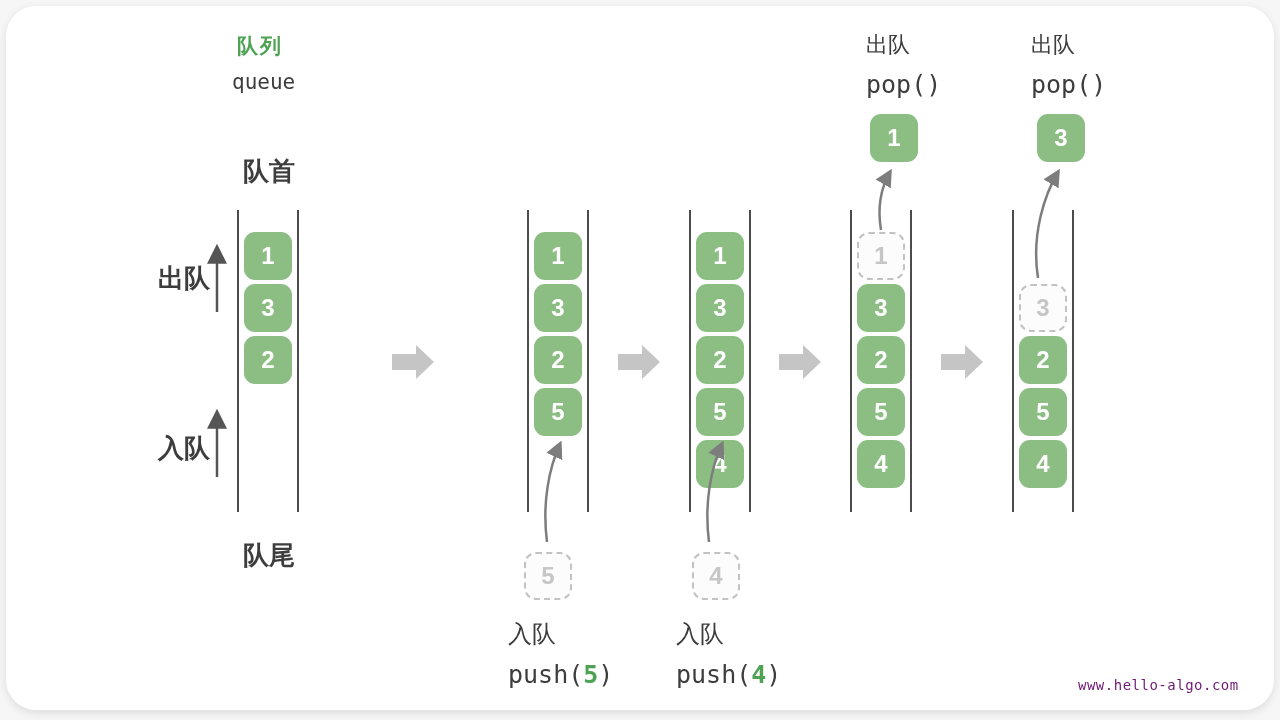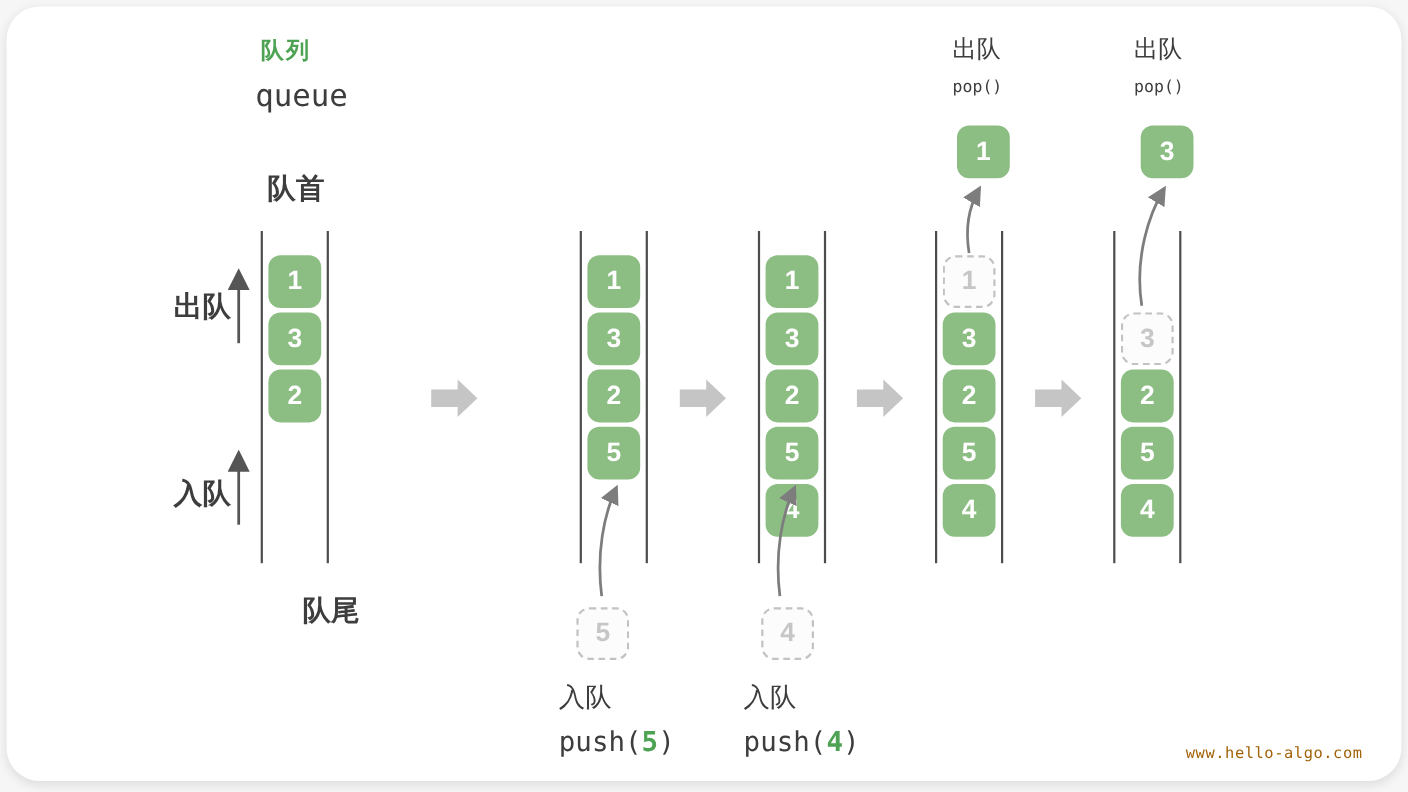--- a/index.html
+++ b/index.html
@@ -10,24 +10,24 @@
     color:#3d3d3d;
   }
   .mono{font-family:"DejaVu Sans Mono","Liberation Mono",monospace;}
   .card{
     position:absolute;left:6px;top:6px;right:6px;bottom:10px;
     background:#ffffff;border-radius:30px;
     box-shadow:0 3px 10px rgba(0,0,0,0.10);
   }
   .abs{position:absolute;}
   .title-zh{left:237px;top:32px;font-size:21px;font-weight:bold;color:#4DA353;letter-spacing:2px;}
-  .title-en{left:232px;top:70px;font-size:28px;color:#3d3d3d;text-align:right;}
+  .title-en{left:232px;top:70px;font-size:21px;color:#3d3d3d;text-align:right;}
   .lbl-bold{font-size:26px;font-weight:bold;color:#3d3d3d;}
   .front-label{left:243px;top:154px;}
-  .rear-label{left:243px;top:538px;margin-left:32px;}
+  .rear-label{left:243px;top:538px;}
   .side-label{left:158px;font-size:26px;font-weight:bold;}
   .side-dequeue{top:261px;}
   .side-enqueue{top:431px;}
   .queue{
     position:absolute;top:210px;width:62px;height:302px;
     border-left:2px solid #4c4c4c;border-right:2px solid #4c4c4c;
     box-sizing:border-box;
   }
   .qbox{
     position:absolute;left:5px;width:48px;height:48px;
@@ -44,25 +44,25 @@
     display:flex;align-items:center;justify-content:center;
     font-size:24px;font-weight:bold;
   }
   .free-box.green{background:#8CBE84;color:#ffffff;}
   .free-box.ghost{
     background:#fcfcfc;color:#c6c6c6;font-weight:600;
     border:2px dashed #c2c2c2;box-sizing:border-box;border-radius:12px;
   }
   .op-block{position:absolute;display:flex;flex-direction:column;gap:10px;}
   .op-zh{font-size:22px;color:#3d3d3d;}
-  .op-code{font-size:15px;color:#3d3d3d;}
+  .op-code{font-size:25px;color:#3d3d3d;}
   .push-block .op-zh{font-size:24px;}
   .push-block .op-code{font-size:25px;}
   .green-arg{color:#4DA353;font-weight:bold;}
-  .watermark{left:1078px;top:677px;font-size:14px;color:#a16207;letter-spacing:0.5px;}
+  .watermark{left:1078px;top:677px;font-size:14px;color:#701a75;letter-spacing:0.5px;}
   svg{position:absolute;overflow:visible;}
 </style>
 </head>
 <body>
 
 <div class="card"></div>
 
 <div class="abs title-zh">队列</div>
 <div class="abs title-en mono">queue</div>
 

